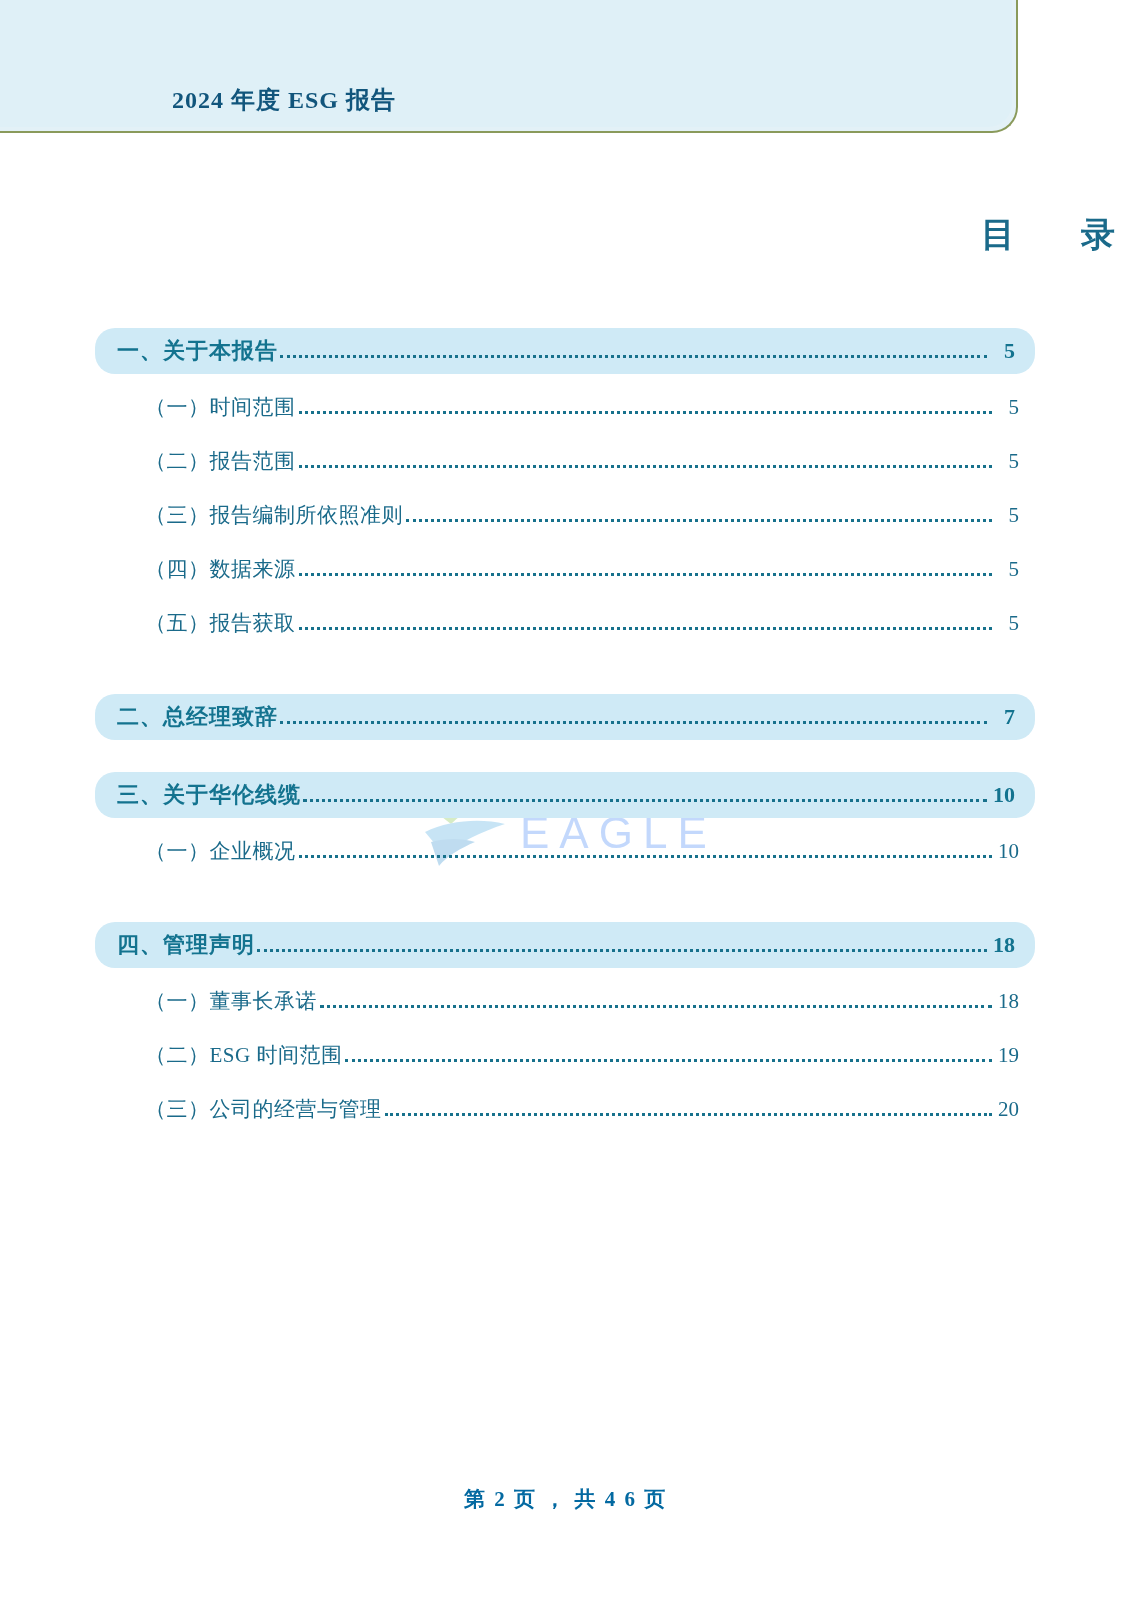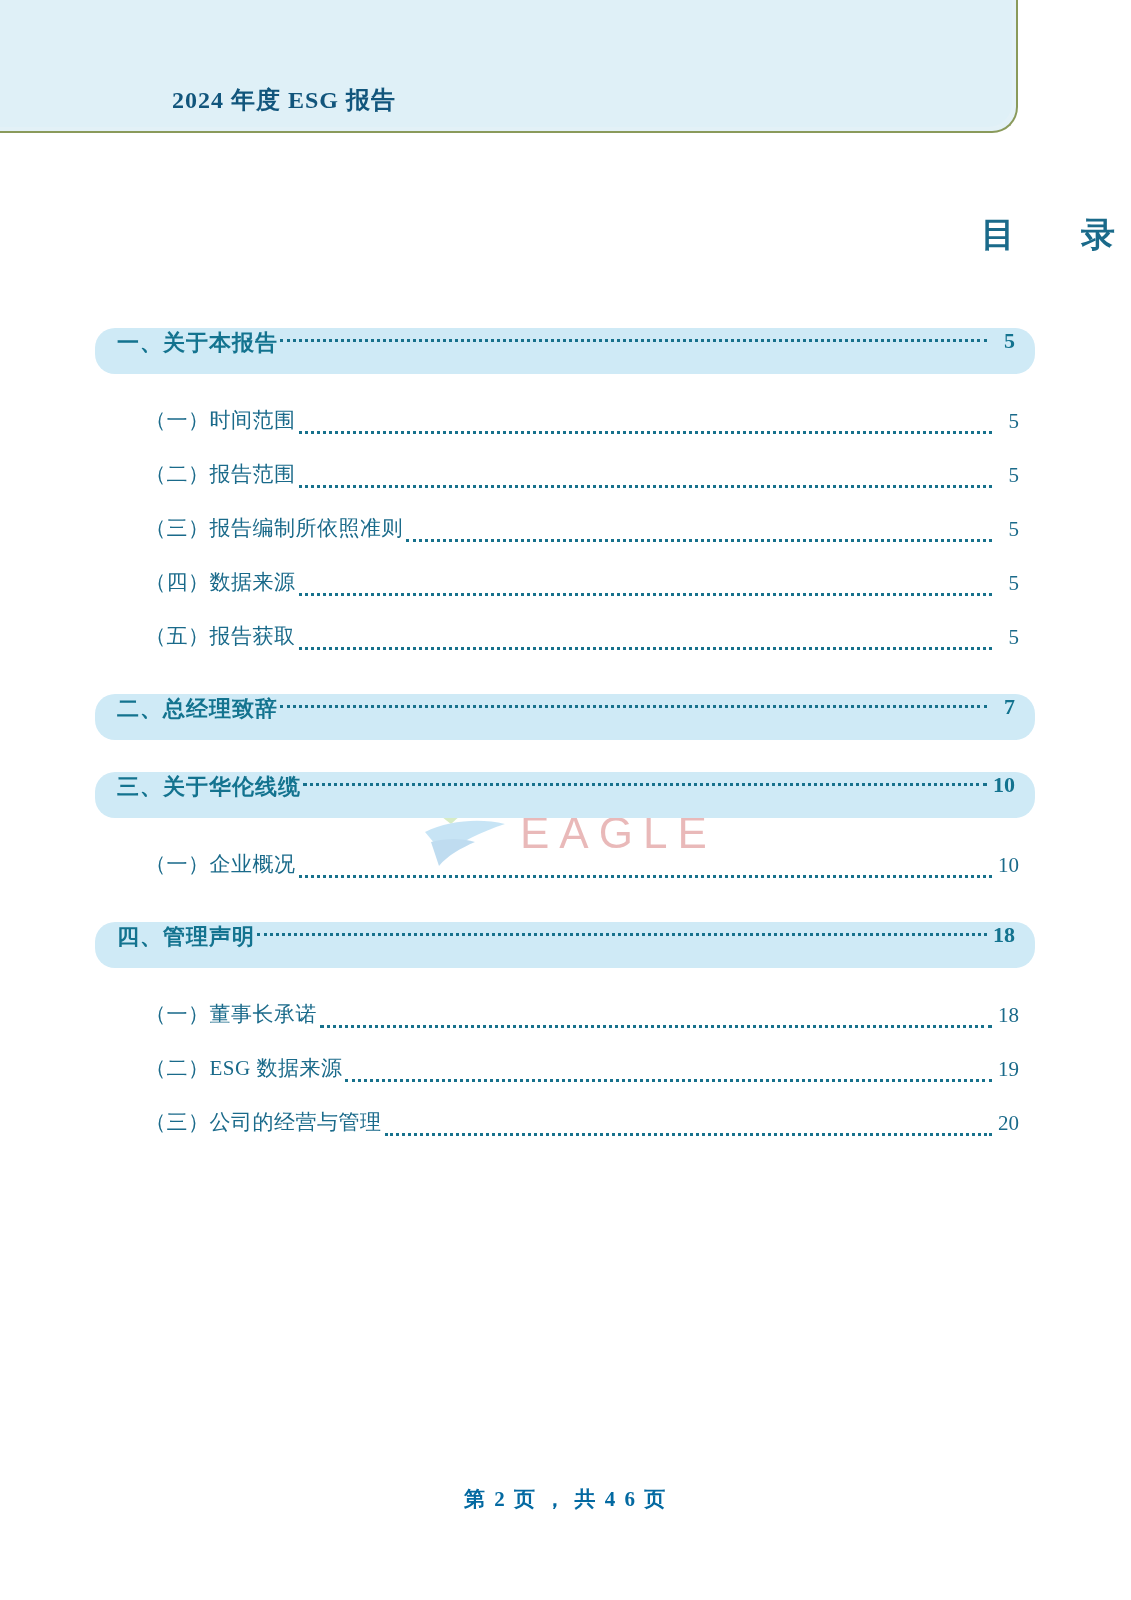--- a/index.html
+++ b/index.html
@@ -67,21 +67,21 @@
     opacity: 0.30;
     pointer-events: none;
   }
   .wm-text {
     position: absolute;
     left: 105px;
     top: 28px;
     font-family: "Liberation Sans", sans-serif;
     font-size: 44px;
     letter-spacing: 10px;
-    color: #b91c1c;
+    color: #3b82f6;
     font-weight: 500;
   }
 
   
   .doc-title {
     position: absolute;
     left: 0;
     top: 212px;
     width: 1131px;
     text-align: right;
@@ -101,21 +101,21 @@
   }
   .toc-group {
     margin-bottom: 0;
   }
   .lvl1 {
     position: relative;
     height: 46px;
     background: #cfeaf6;
     border-radius: 20px;
     display: flex;
-    align-items: flex-start;
+    align-items: center;
     padding: 0 20px 0 22px;
     box-sizing: border-box;
     margin-bottom: 6px;
   }
   .lvl1 .label {
     font-size: 22px;
     font-weight: bold;
     color: #13738f;
     white-space: nowrap;
     letter-spacing: 1px;
@@ -131,21 +131,21 @@
     font-weight: bold;
     color: #13738f;
     min-width: 26px;
     text-align: right;
   }
 
   .lvl2 {
     position: relative;
     height: 54px;
     display: flex;
-    align-items: flex-end;
+    align-items: center;
     padding: 0 16px 0 50px;
     box-sizing: border-box;
   }
   .lvl2 .label {
     font-size: 21px;
     color: #1a6a8a;
     white-space: nowrap;
     letter-spacing: 0.5px;
   }
   .lvl2 .dots {
@@ -265,21 +265,21 @@
       <span class="label">四、管理声明</span>
       <span class="dots"></span>
       <span class="page">18</span>
     </div>
     <div class="lvl2">
       <span class="label">（一）董事长承诺</span>
       <span class="dots"></span>
       <span class="page">18</span>
     </div>
     <div class="lvl2">
-      <span class="label">（二）ESG 数据来源</span>
+      <span class="label">（二）ESG 时间范围</span>
       <span class="dots"></span>
       <span class="page">19</span>
     </div>
     <div class="lvl2">
       <span class="label">（三）公司的经营与管理</span>
       <span class="dots"></span>
       <span class="page">20</span>
     </div>
   </div>
 

